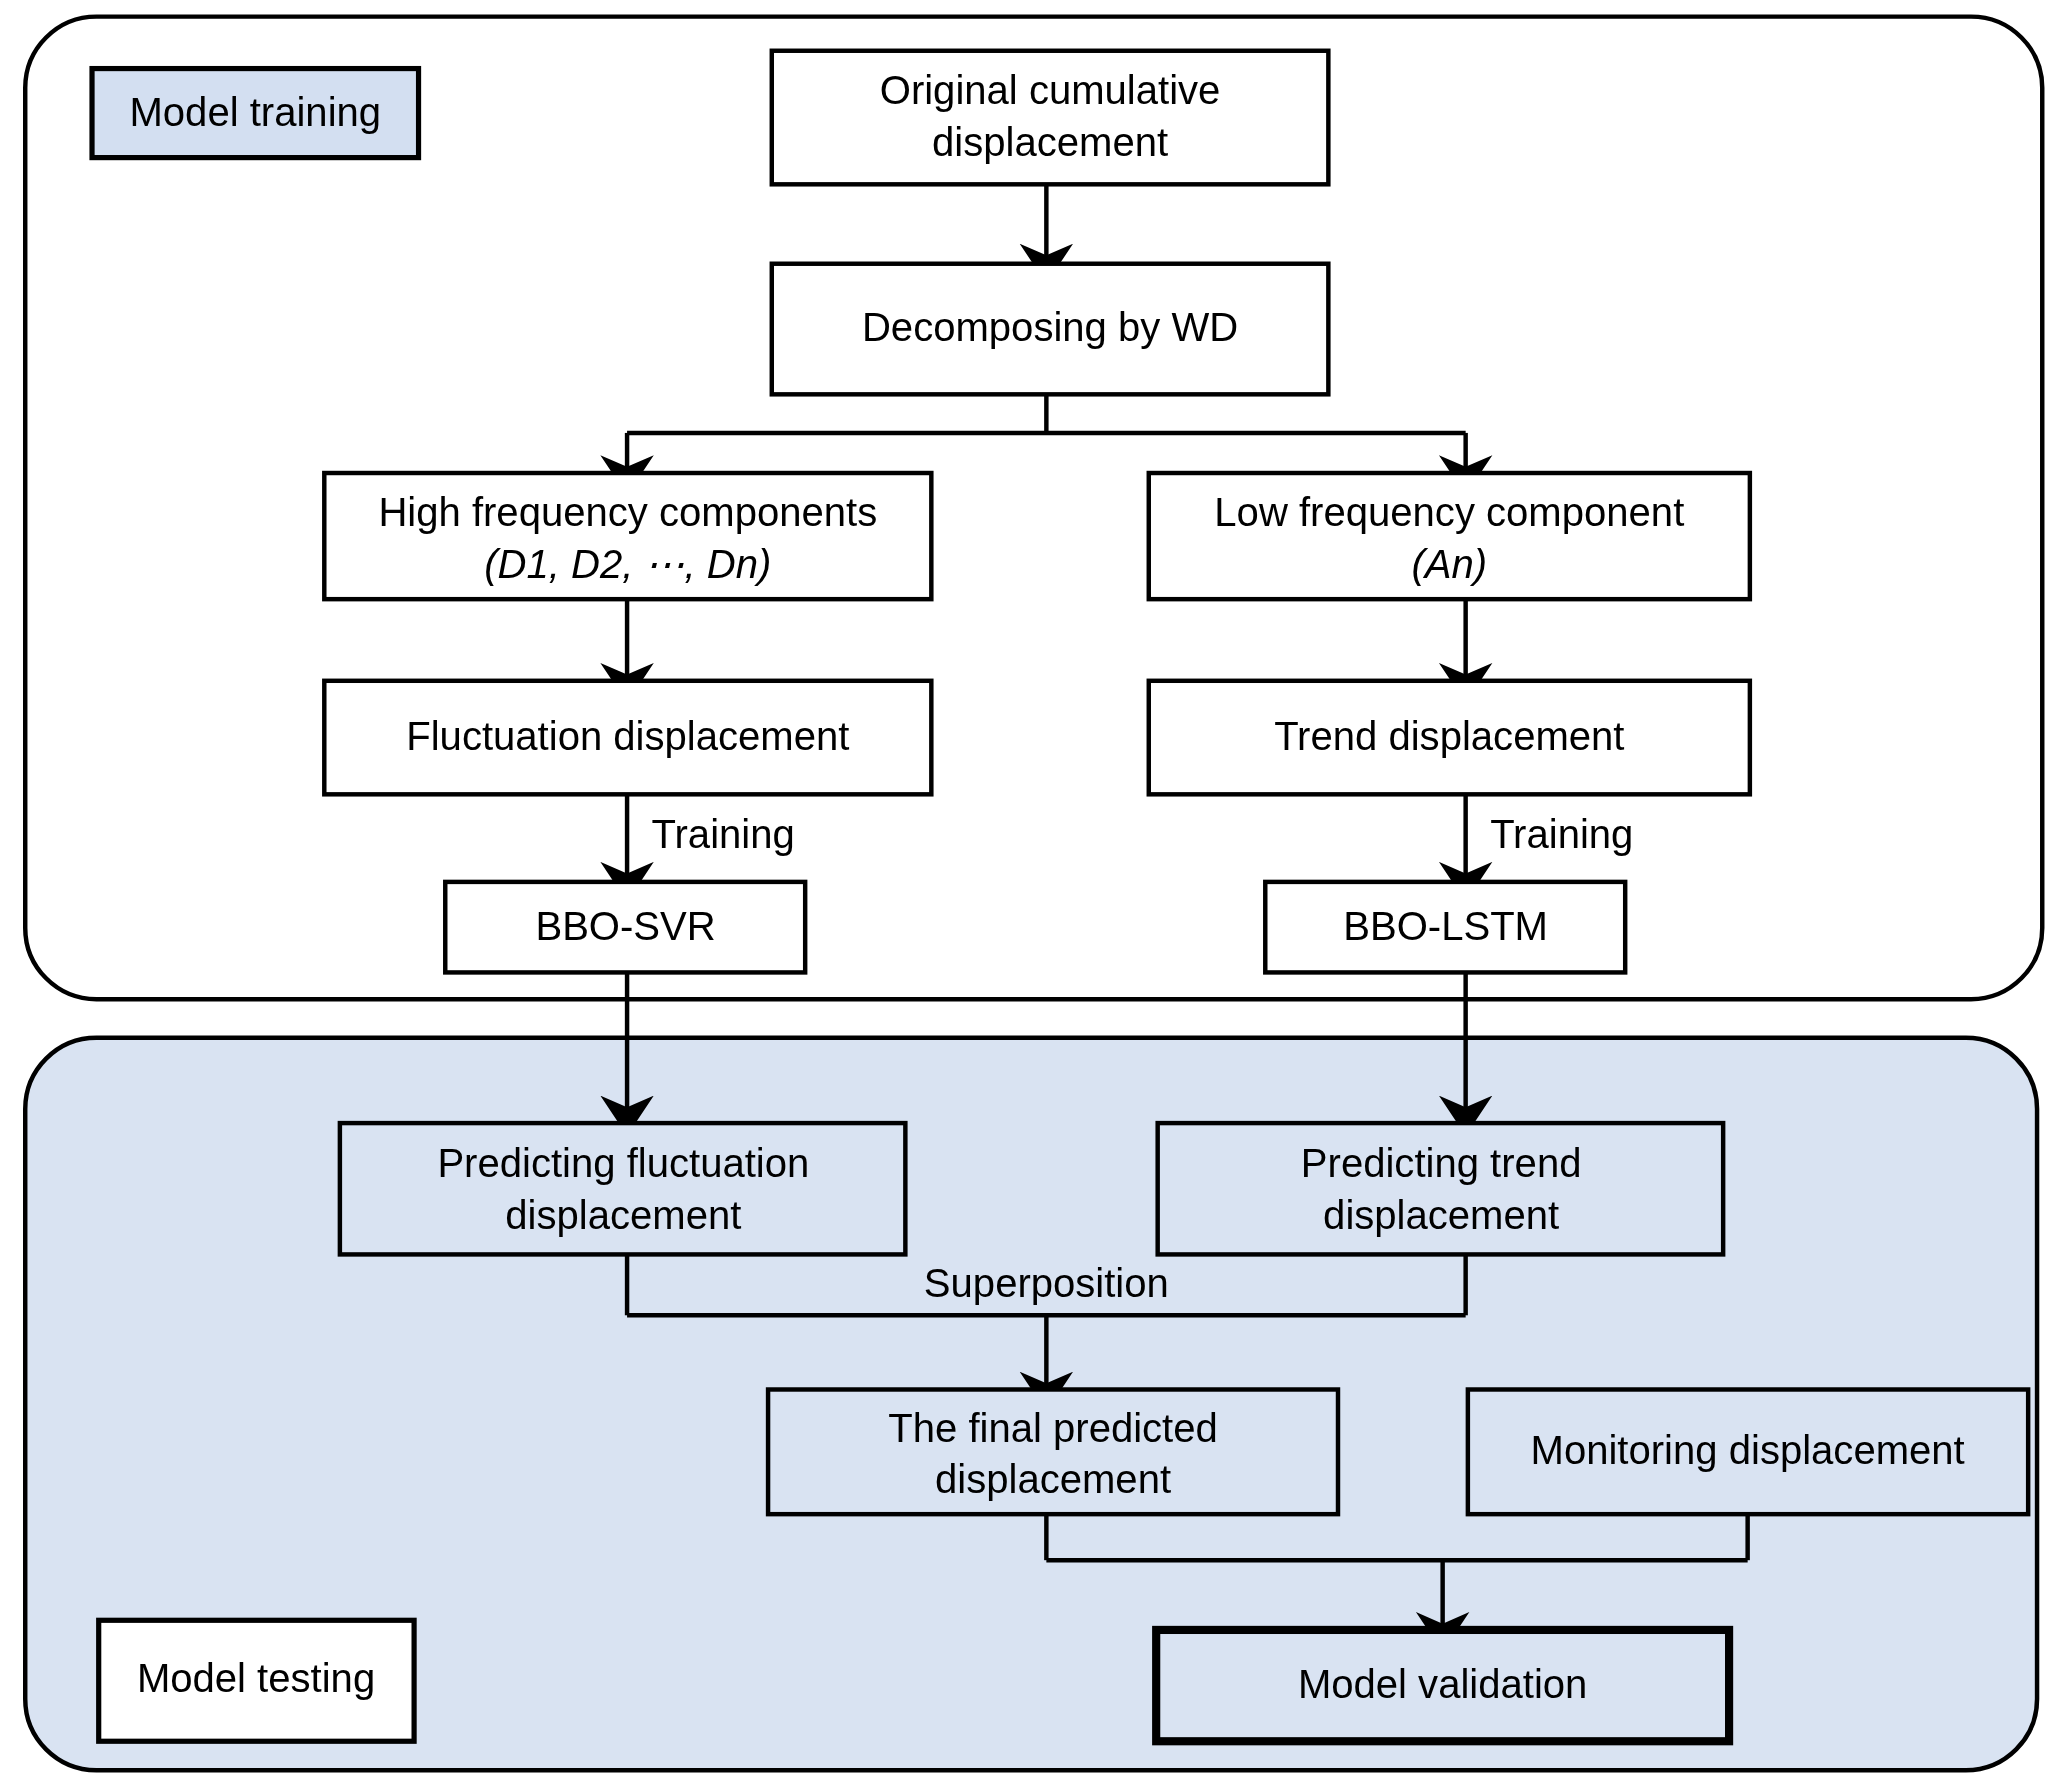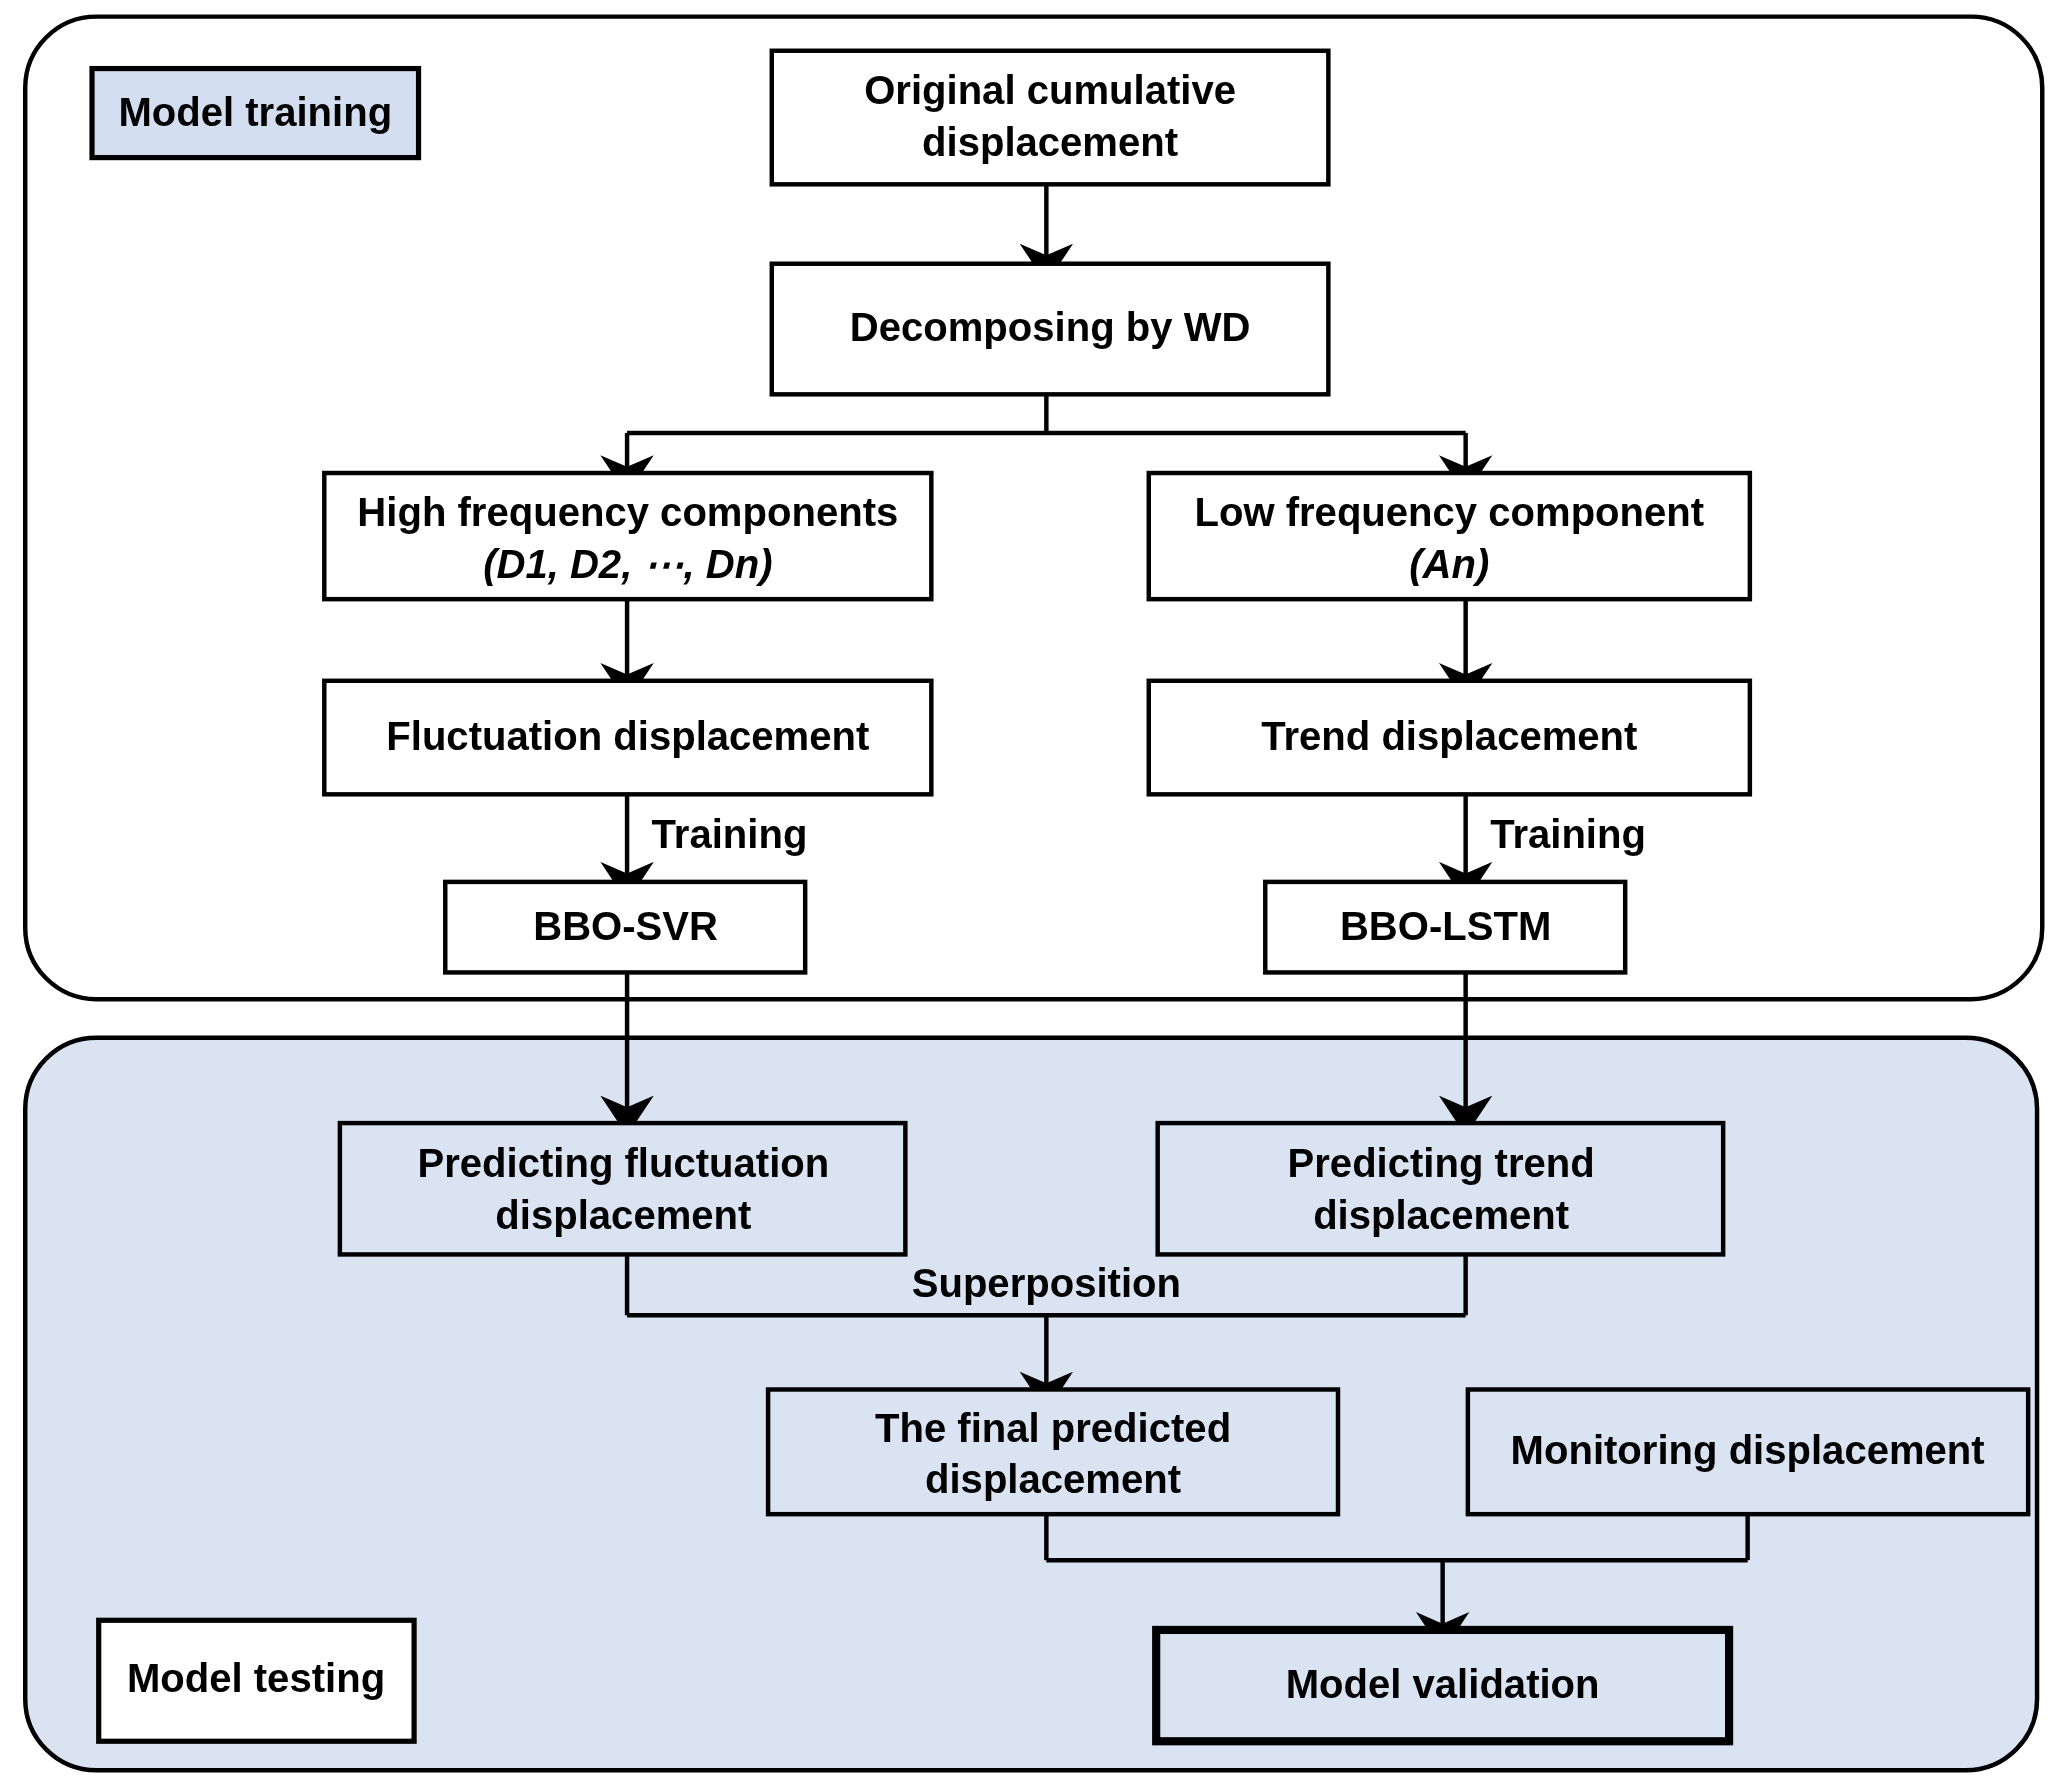--- a/index.html
+++ b/index.html
@@ -9,21 +9,20 @@
   }
   body {
     width: 2066px;
     height: 1792px;
     font-family: "Liberation Sans", sans-serif;
   }
   #flow-root {
     position: relative;
     width: 1676px;
     height: 1792px;
-    font-weight: bold;
   }
   svg#flowchart {
     display: block;
     width: 2066px;
     height: 1792px;
   }
   .panel-outline {
     fill: #ffffff;
     stroke: #000000;
     stroke-width: 6;

